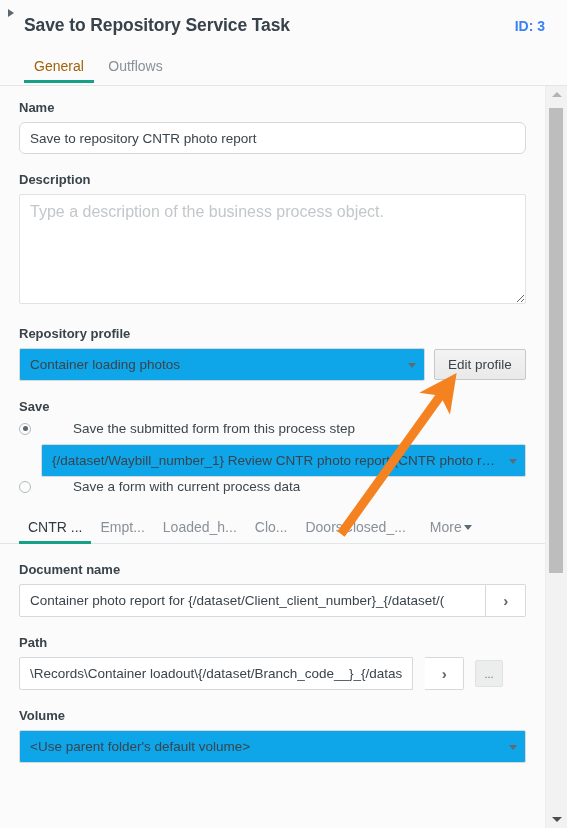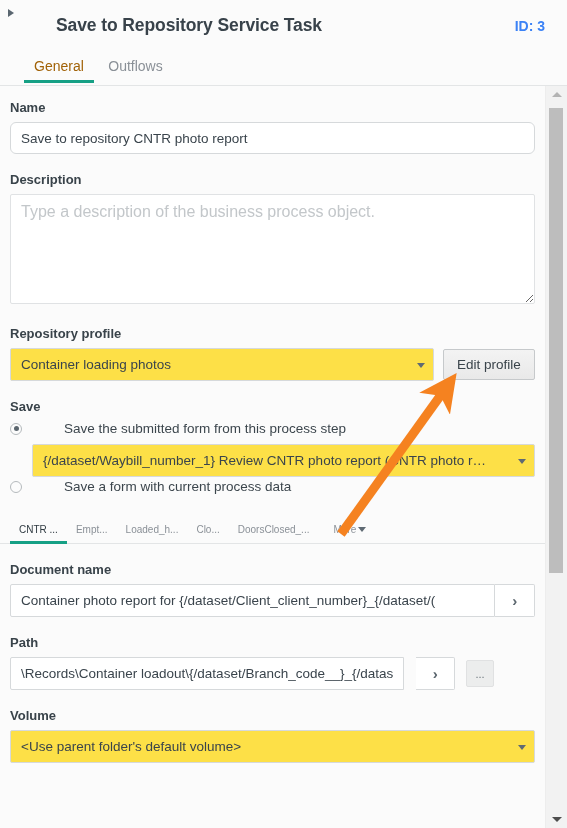--- a/index.html
+++ b/index.html
@@ -42,21 +42,20 @@
   }
   .title {
     position: absolute;
     left: 24px;
     top: 15px;
     font-size: 17.5px;
     font-weight: bold;
     color: #38424a;
     letter-spacing: -0.1px;
     white-space: nowrap;
-    margin-left: 32px;
   }
   .id-label {
     position: absolute;
     right: 22px;
     top: 18px;
     font-size: 14px;
     font-weight: bold;
     color: #3b82f6;
   }
   
@@ -94,21 +93,21 @@
     flex: 1;
     background: #fbfbfb;
     overflow: hidden;
   }
   .content {
     position: absolute;
     left: 0;
     top: 0;
     right: 22px;
     bottom: 0;
-    padding: 0 10px;
+    padding: 0 19px;
     box-sizing: border-box;
     background: #fbfbfb;
   }
   .field-label {
     font-size: 13px;
     font-weight: bold;
     color: #39434a;
     margin-top: 18px;
     margin-bottom: 7px;
   }
@@ -145,21 +144,21 @@
   .row { display: flex; align-items: center; }
   .select-wrap {
     position: relative;
     flex: 1;
   }
   .select-box {
     width: 100%;
     height: 33px;
     box-sizing: border-box;
     border: 1px solid #d6d9db;
-    background: #fde047;
+    background: #0ea5e9;
     border-radius: 2px;
     padding: 0 26px 0 10px;
     font-size: 13.5px;
     color: #3a444c;
     display: flex;
     align-items: center;
     white-space: nowrap;
     overflow: hidden;
     cursor: pointer;
   }
@@ -255,21 +254,21 @@
   .inner-tabs {
     display: flex;
     align-items: flex-end;
     margin: 19px -24px 0 -24px;
     padding-left: 24px;
     height: 31px;
     border-bottom: 1px solid #e3e5e6;
     box-sizing: border-box;
   }
   .inner-tab {
-    font-size: 10px;
+    font-size: 14px;
     color: #8a9097;
     padding: 0 9px 8px 9px;
     cursor: pointer;
     position: relative;
     white-space: nowrap;
   }
   .inner-tab.active { color: #2f3a41; }
   .inner-tab.active::after {
     content: "";
     position: absolute;

